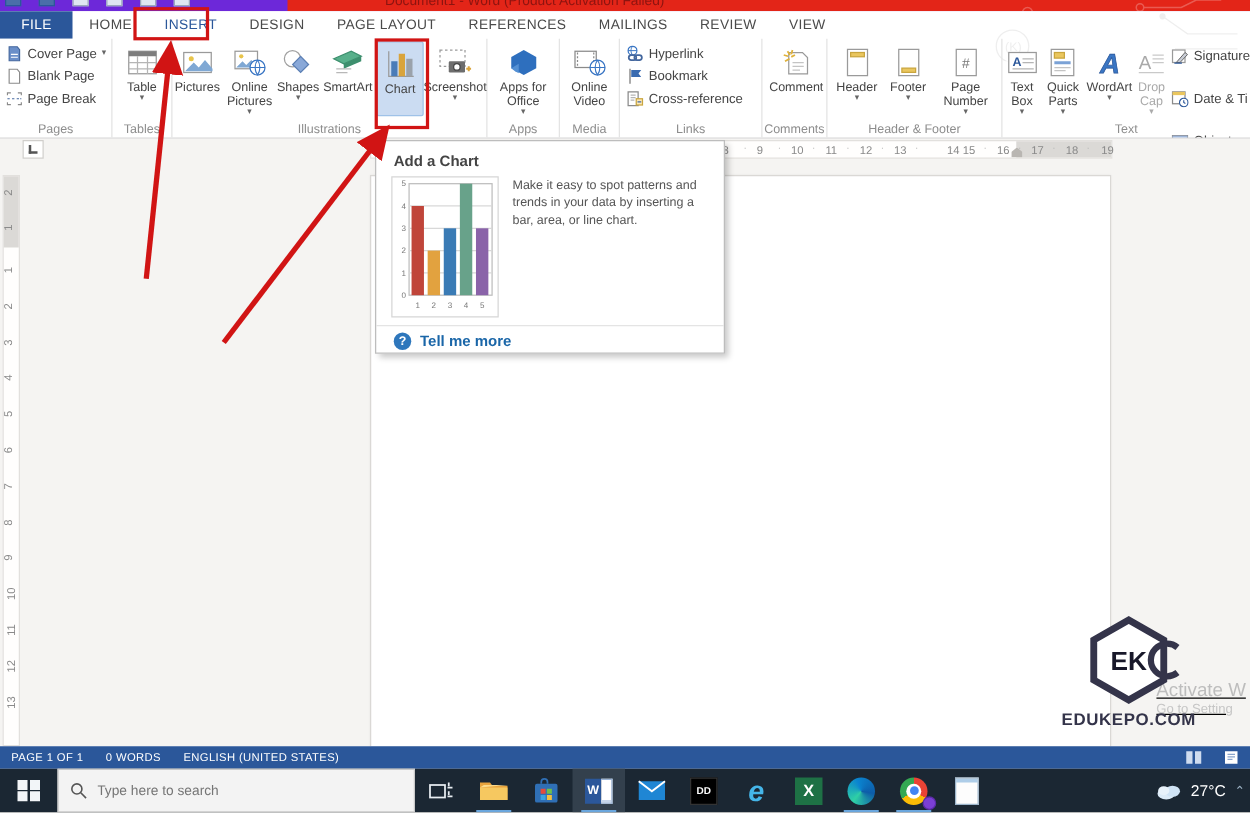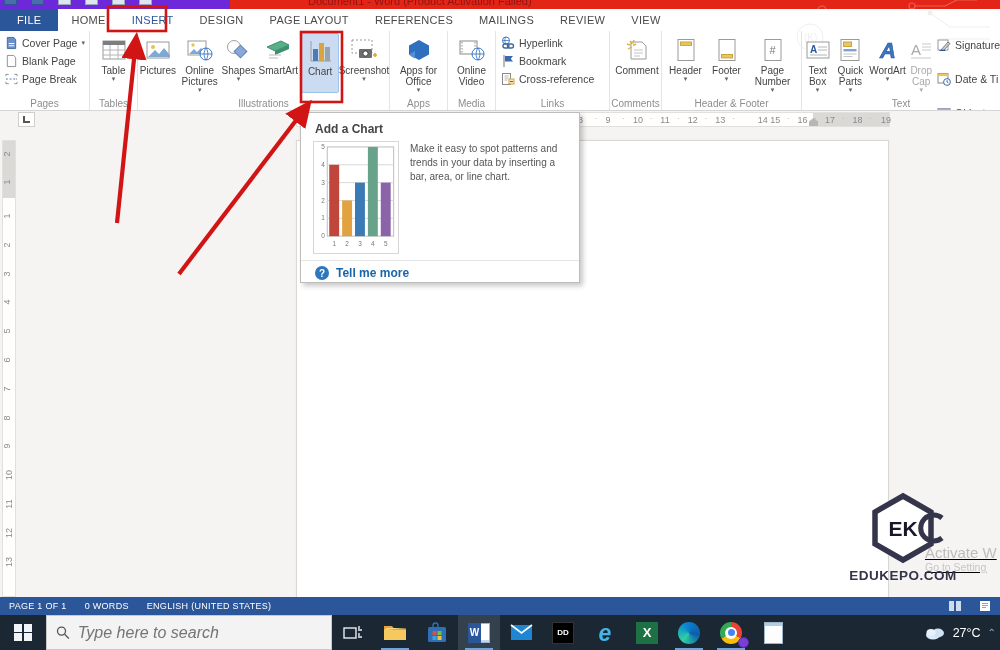--- a/index.html
+++ b/index.html
@@ -71,21 +71,21 @@
   .sb-item { margin-left:9px; white-space:nowrap; }
   .sb-item + .sb-item { margin-left:18px; }
   .sb-views { position:absolute; right:8px; top:0; bottom:0; display:flex; align-items:center; gap:16px; }
 
   
   .taskbar { position:absolute; left:0; right:0; bottom:0; height:35px; background:#1b2733; display:flex; align-items:stretch; }
   .start { width:46px; display:flex; align-items:center; justify-content:center; }
   .winlogo { display:grid; grid-template-columns:8px 8px; grid-template-rows:8px 8px; gap:1.5px; }
   .winlogo span { background:#f2f5f8; }
   .tsearch { width:286px; background:#f3f3f3; border:1px solid #c9c9c9; display:flex; align-items:center; padding:0 9px; gap:8px; }
-  .tsearch input { border:none; background:transparent; outline:none; font-size:16px; color:#444; font-family:"Liberation Sans",sans-serif; width:100%;font-style:italic; }
+  .tsearch input { border:none; background:transparent; outline:none; font-size:11px; color:#444; font-family:"Liberation Sans",sans-serif; width:100%; }
   .tb-slot { width:42px; display:flex; align-items:center; justify-content:center; position:relative; }
   .tb-slot.active { background:#33404d; }
   .tb-underline { position:absolute; bottom:0; left:7px; right:7px; height:2px; background:#6aa6dd; }
   .tray { position:absolute; right:4px; top:0; bottom:0; display:flex; align-items:center; gap:7px; color:#fff; font-size:12.5px; }
 
   
   .dolby { width:22px; height:22px; background:#000; border:1px solid #333; color:#fff; font-size:8px; font-weight:bold; display:flex; align-items:center; justify-content:center; letter-spacing:0; }
   .ie { color:#45b5e8; font-size:23px; font-style:italic; font-weight:bold; line-height:20px; }
   .excel { width:22px; height:22px; background:#1e7145; color:#fff; font-weight:bold; font-size:13px; display:flex; align-items:center; justify-content:center; }
   .edge { width:22px; height:22px; border-radius:50%; background:conic-gradient(from 220deg,#2fd0a5,#0a84d0,#0d5ca8,#2fd0a5); }

